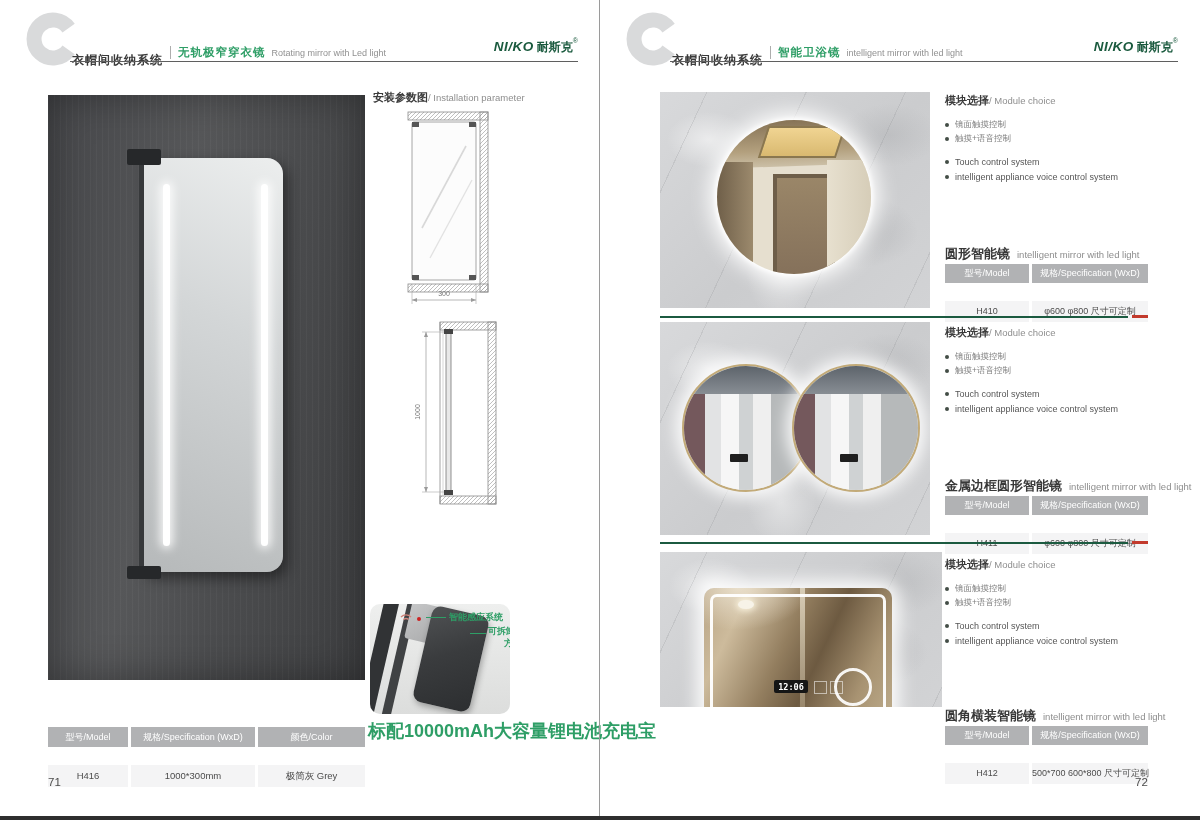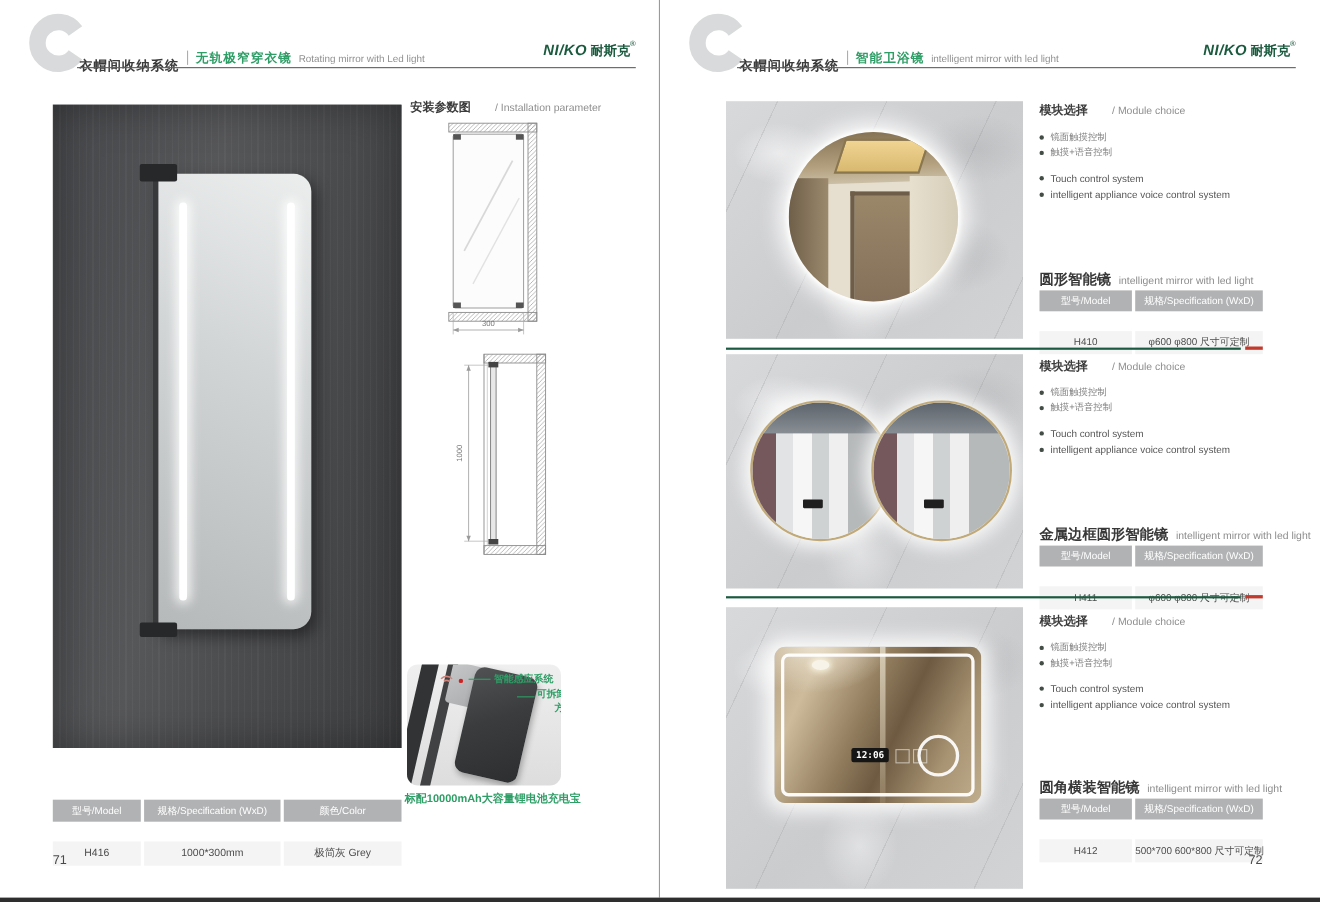--- a/index.html
+++ b/index.html
@@ -31,37 +31,37 @@
     background:linear-gradient(205deg,#eceeee 0%,#d3d6d7 40%,#b6b9ba 100%);
     box-shadow:4px 6px 14px rgba(0,0,0,.45);}
   .mirror .edge{position:absolute;left:-4px;top:2px;width:5px;height:calc(100% - 4px);background:#37393b;border-radius:2px;}
   .led{position:absolute;top:26px;width:7px;height:362px;border-radius:4px;background:#ffffff;
        box-shadow:0 0 10px 3px rgba(255,255,255,.85);}
   .led.l{left:20px;} .led.r{right:15px;}
   .bracket{position:absolute;left:-16px;width:34px;background:#26282a;border-radius:2px;}
   .bracket.t{top:-9px;height:16px;} .bracket.b{bottom:-7px;height:13px;}
 
   
-  .sec-title{position:absolute;display:flex;align-items:baseline;gap:22px;white-space:nowrap;}
+  .sec-title{position:absolute;display:flex;align-items:baseline;gap:0;white-space:nowrap;}
   .sec-title .cn{font-size:11px;font-weight:bold;color:#3b3b3b;}
   .sec-title .en{font-size:9.5px;color:#8e8e8e;}
 
   
   .pbphoto{position:absolute;left:370px;top:604px;width:140px;height:110px;overflow:hidden;
     background:linear-gradient(180deg,#eeefee,#dcdddc);border-radius:10px;}
   .pb-bar1{position:absolute;left:0px;top:-8px;width:15px;height:135px;background:#313335;transform:rotate(13deg);}
   .pb-bar2{position:absolute;left:24px;top:-12px;width:9px;height:140px;background:#404244;transform:rotate(13deg);}
   .pb-silver{position:absolute;left:38px;top:0px;width:32px;height:38px;background:linear-gradient(135deg,#c6c7c8,#a9aaab);transform:rotate(13deg);border-radius:3px;}
   .pb-body{position:absolute;left:52px;top:6px;width:58px;height:98px;border-radius:9px;
     background:linear-gradient(150deg,#505254 0%,#3a3c3e 45%,#2c2e30 100%);transform:rotate(13deg);
     box-shadow:2px 3px 6px rgba(0,0,0,.3);}
   .pb-dot{position:absolute;left:47px;top:13px;width:4px;height:4px;border-radius:50%;background:#cc2222;}
   .pb-note{position:absolute;color:#2e9e66;font-size:9px;font-weight:bold;white-space:nowrap;}
   .pb-line{position:absolute;height:1px;background:#2e9e66;}
-  .pb-caption{position:absolute;left:368px;top:719px;font-size:10px;font-weight:bold;color:#2e9e66;white-space:nowrap;}
+  .pb-caption{position:absolute;left:368px;top:719px;font-size:18px;font-weight:bold;color:#2e9e66;white-space:nowrap;}
 
   
   .prod{position:absolute;display:flex;align-items:baseline;gap:7px;white-space:nowrap;}
   .prod .cn{font-weight:bold;color:#383838;}
   .prod .en{color:#8d8d8d;}
   .prod.big .cn{font-size:15px;} .prod.big .en{font-size:11px;}
   .prod.small .cn{font-size:13px;} .prod.small .en{font-size:9.5px;}
   .tbl{position:absolute;}
   .trow{display:flex;gap:3px;}
   .th{background:#b1b2b4;color:#ffffff;font-size:9px;text-align:center;height:20px;line-height:20px;}
@@ -340,21 +340,21 @@
       <div class="th" style="width:116px;">规格/Specification (WxD)</div>
     </div>
     <div class="trow">
       <div class="td" style="width:84px;">H411</div>
       <div class="td" style="width:116px;">φ600  φ800  尺寸可定制</div>
     </div>
   </div>
   <div class="divider-g" style="left:660px;top:542px;width:468px;"></div>
   <div class="divider-r" style="left:1132px;top:541px;width:16px;"></div>
 
-  <div class="marble" style="top:552px;height:256px;">
+  <div class="marble" style="top:552px;height:155px;padding-left:12px;">
     <div class="rm3">
       <div class="rm3-spot"></div>
       <div class="rm3-post"></div>
       <div class="rm3-frame"></div>
       <div class="rm3-time">12:06</div>
       <div class="rm3-ico" style="left:110px;"></div>
       <div class="rm3-ico" style="left:126px;"></div>
       <div class="rm3-mag"></div>
     </div>
   </div>

